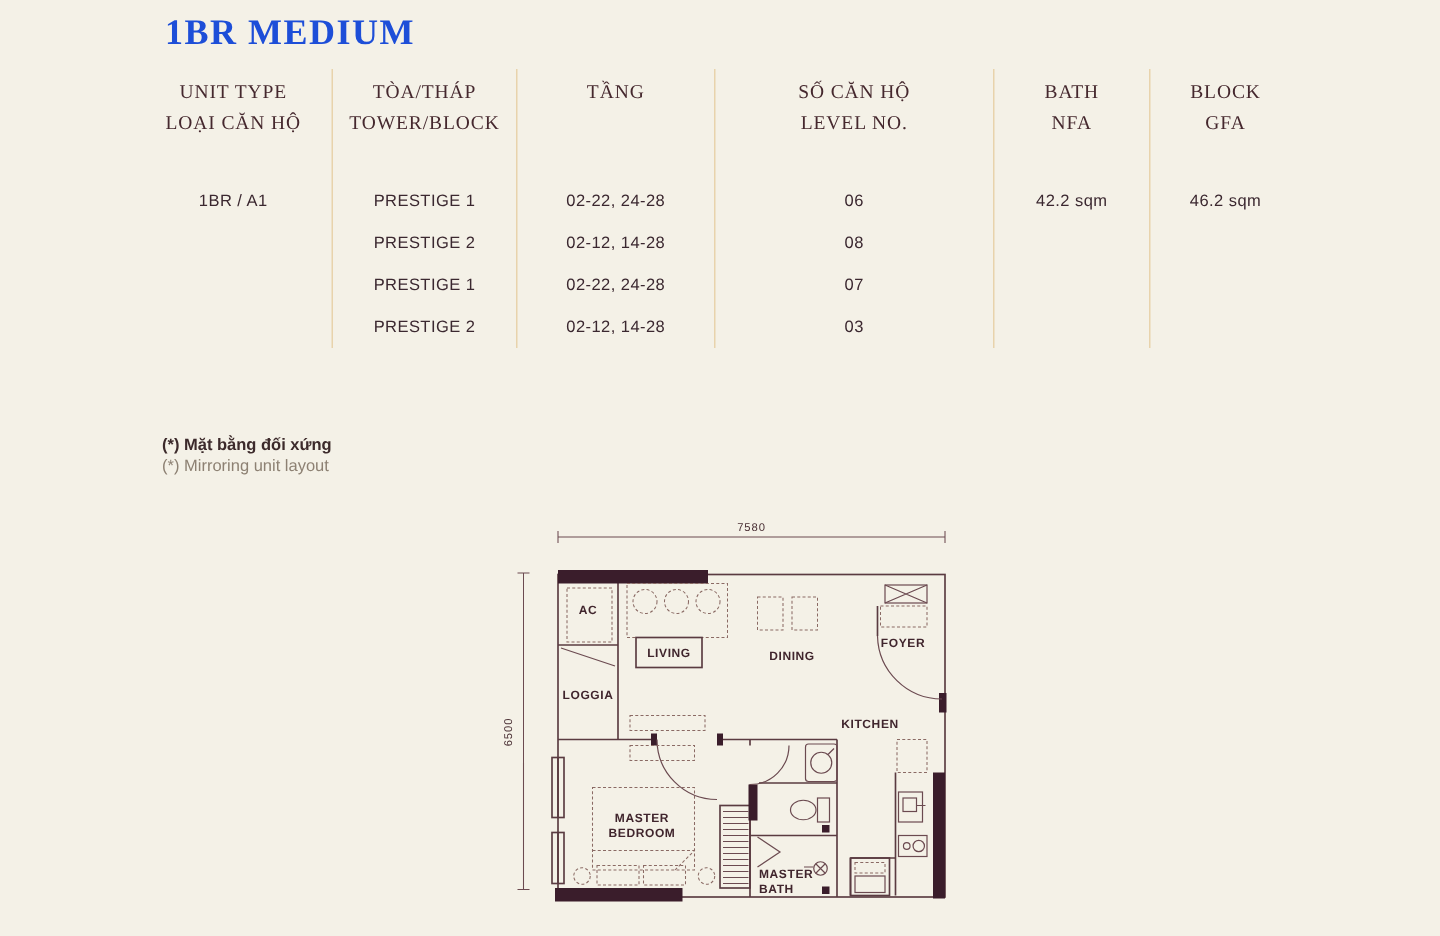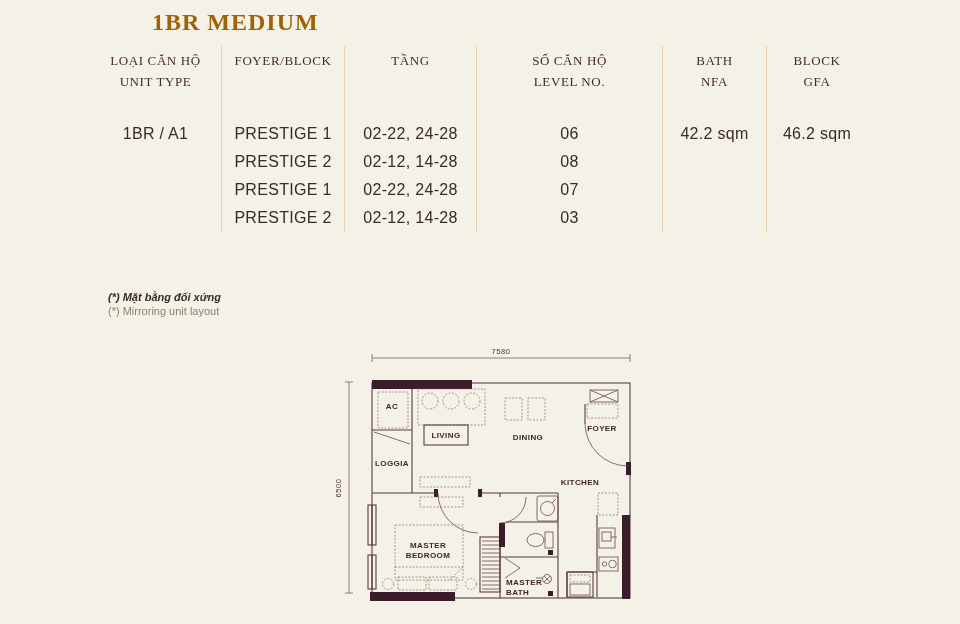--- a/index.html
+++ b/index.html
@@ -1,30 +1,30 @@
 <!DOCTYPE html>
 <html><head>
 <meta charset="utf-8">
 <style>
   html,body{margin:0;padding:0;background:#f4f1e7;}
   .page{position:relative;width:960px;height:624px;background:#f4f1e7;overflow:hidden;
         font-family:"Liberation Sans",sans-serif;color:#42262e;}
   .title{position:absolute;left:110px;top:9px;font-family:"Liberation Serif",serif;
-         font-size:24px;font-weight:700;letter-spacing:1px;color:#a16207;margin-left:42px;}
+         font-size:24px;font-weight:700;letter-spacing:1px;color:#1d4ed8;}
   .unit-table{position:absolute;left:90px;top:46px;display:grid;
               grid-template-columns:132px 123px 132px 186px 104px 100px;}
   .col{border-right:1px solid #e8d3ac;}
   .col:last-child{border-right:none;}
   .hdr{height:70px;padding-top:4px;text-align:center;
        font-family:"Liberation Serif",serif;font-size:13px;line-height:21px;
        letter-spacing:0.6px;color:#45282e;}
-  .cell{height:28px;line-height:28px;text-align:center;font-size:16px;
+  .cell{height:28px;line-height:28px;text-align:center;font-size:11px;
         letter-spacing:0.3px;color:#3b2830;}
   .footnote{position:absolute;left:108px;top:290px;font-size:11px;line-height:14px;}
-  .fn-vi{font-weight:700;color:#3c2a2b;font-style:italic;}
+  .fn-vi{font-weight:700;color:#3c2a2b;}
   .fn-en{color:#8d8173;}
   .plan{position:absolute;left:330px;top:345px;}
   .walls{stroke:#5a3b41;stroke-width:1.1;fill:none;}
   .thick{fill:#3a1d2b;stroke:none;}
   .doors{stroke:#6b4a50;stroke-width:0.8;fill:none;}
   .dash{stroke:#8a6a64;stroke-width:0.7;fill:none;stroke-dasharray:2 1.5;}
   .fix{stroke:#6b4a50;stroke-width:0.8;fill:none;}
   .dims{stroke:#6b4a50;stroke-width:0.7;fill:none;}
   .rlabel{font-family:"Liberation Sans",sans-serif;font-size:8px;font-weight:700;
           fill:#40252d;letter-spacing:0.4px;}
@@ -35,30 +35,31 @@
 </head>
 <body>
 
 <div class="page">
 
   <div class="title">1BR MEDIUM</div>
 
   <div class="unit-table">
     <div class="col">
       <div class="hdr">
+        <div>UNIT TYPE</div>
         <div>LOẠI CĂN HỘ</div>
-        <div>UNIT TYPE</div>
       </div>
       <div class="cell">1BR / A1</div>
       <div class="cell"></div>
       <div class="cell"></div>
     </div>
     <div class="col">
       <div class="hdr">
-        <div>FOYER/BLOCK</div>
+        <div>TÒA/THÁP</div>
+        <div>TOWER/BLOCK</div>
       </div>
       <div class="cell">PRESTIGE 1</div>
       <div class="cell">PRESTIGE 2</div>
       <div class="cell">PRESTIGE 1</div>
       <div class="cell">PRESTIGE 2</div>
     </div>
     <div class="col">
       <div class="hdr">
         <div>TẦNG</div>
       </div>

